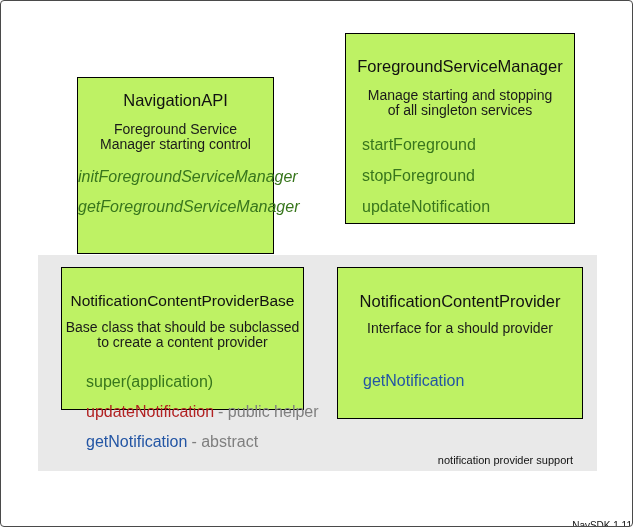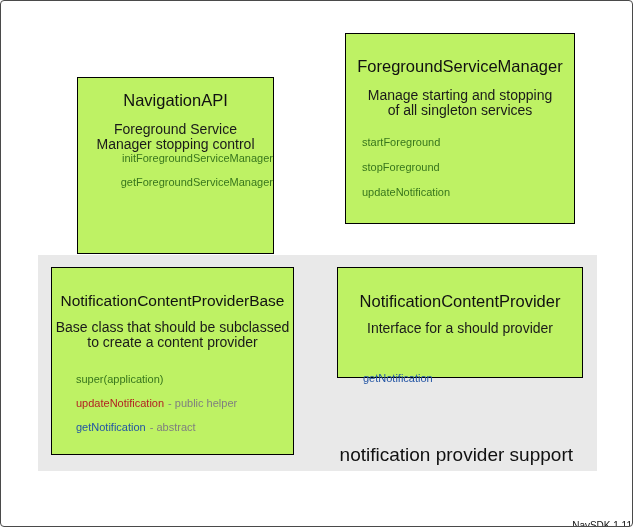--- a/index.html
+++ b/index.html
@@ -16,60 +16,60 @@
     overflow: hidden;
   }
   .group-region {
     position: absolute;
     left: 37px; top: 254px;
     width: 559px; height: 216px;
   }
   .group-caption {
     position: absolute;
     right: 24px; bottom: 5px;
-    font-size: 19px;
+    font-size: 11px;
     color: #111;
     white-space: nowrap;
   }
   .class-box {
     position: absolute;
     box-sizing: border-box;
     border: 1.5px solid #000;
     background: #bef264;
     text-align: center;
   }
   .box-title { font-size: 16.5px; white-space: nowrap; }
   .box-desc  { font-size: 14px; line-height: 15px; color: #1a1a1a; }
-  .methods   { font-size: 11px; }
+  .methods   { font-size: 16px; }
   .method    { white-space: nowrap; }
   .suffix    { margin-left: 4px; }
 
   
   .box-nav-api { left: 76px; top: 76px; width: 197px; height: 177px; }
   .box-nav-api .box-title { margin-top: 13px; }
   .box-nav-api .box-desc  { margin-top: 12px; }
-  .box-nav-api .methods   { text-align: right; }
+  .box-nav-api .methods   { margin-top: 16px; text-align: right; font-style: italic; }
   .box-nav-api .method    { margin-bottom: 12px; }
 
   
   .box-fsm { left: 344px; top: 32px; width: 230px; height: 191px; }
   .box-fsm .box-title { margin-top: 23px; }
   .box-fsm .box-desc  { margin-top: 12px; }
   .box-fsm .methods   { margin-top: 18px; text-align: left; padding-left: 16px; }
   .box-fsm .method    { margin-bottom: 13px; }
 
   
-  .box-ncpb { left: 50px; top: 266px; width: 243px; height: 188px; }
+  .box-ncpb { left: 60px; top: 266px; width: 243px; height: 143px; }
   .box-ncpb .box-title { margin-top: 24px; font-size: 15.5px; }
   .box-ncpb .box-desc  { margin-top: 10px; }
   .box-ncpb .methods   { margin-top: 23px; text-align: left; padding-left: 24px; }
   .box-ncpb .method    { margin-bottom: 12px; }
 
   
-  .box-ncp { left: 336px; top: 266px; width: 246px; height: 111px; }
+  .box-ncp { left: 336px; top: 266px; width: 246px; height: 152px; }
   .box-ncp .box-title { margin-top: 24px; }
   .box-ncp .box-desc  { margin-top: 10px; }
   .box-ncp .methods   { margin-top: 36px; text-align: left; padding-left: 25px; }
 
   .diagram-title {
     position: absolute;
     left: 0; right: 0;
     top: 519px;
     text-align: right;
     font-size: 10px;
@@ -82,21 +82,21 @@
 <div class="page">
 
   <div class="group-region" style="background: rgb(233, 233, 233);">
     <div class="group-caption">notification provider support</div>
   </div>
 
   <div class="class-box box-nav-api" style="border-color: rgb(0, 0, 0);">
     <div class="box-title">NavigationAPI</div>
     <div class="box-desc">
       <div>Foreground Service</div>
-      <div>Manager stopping control</div>
+      <div>Manager starting control</div>
     </div>
     <div class="methods">
       <div class="method"><span style="color: rgb(56, 118, 29);">initForegroundServiceManager</span></div>
       <div class="method"><span style="color: rgb(56, 118, 29);">getForegroundServiceManager</span></div>
     </div>
   </div>
 
   <div class="class-box box-fsm" style="border-color: rgb(0, 0, 0);">
     <div class="box-title">ForegroundServiceManager</div>
     <div class="box-desc">

